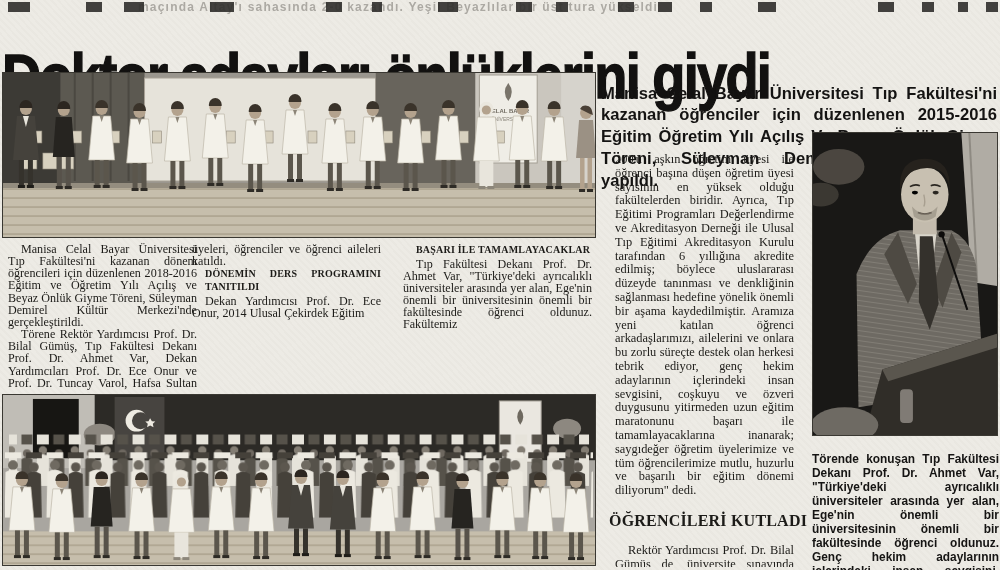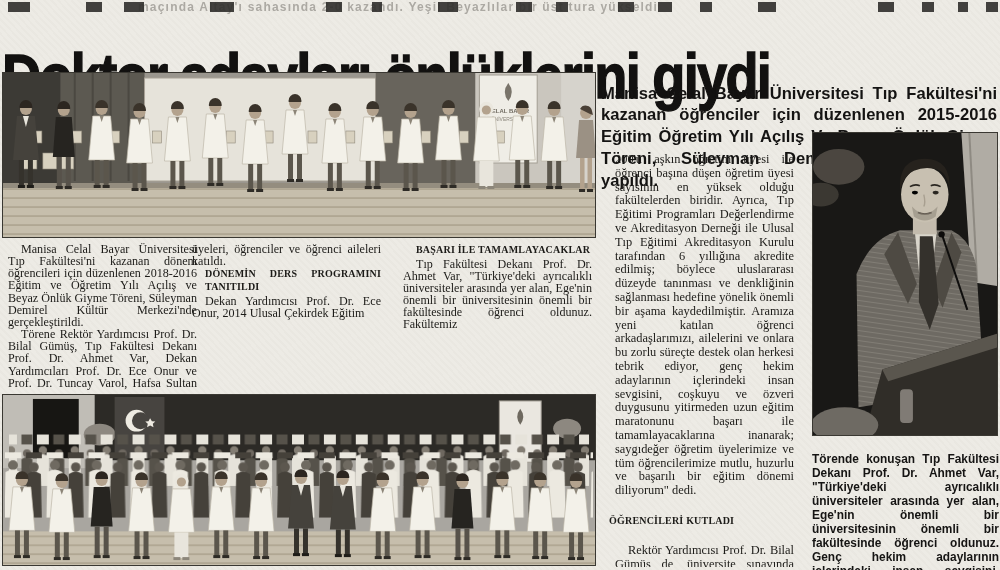--- a/index.html
+++ b/index.html
@@ -42,21 +42,21 @@
   .col1{left:8px;} .col2{left:192px;} .col3{left:403px;}
   
   .lead{
     position:absolute;left:601px;top:66px;width:396px;height:68px;
     font-family:"Liberation Sans",sans-serif;font-weight:bold;font-size:16.6px;line-height:21.8px;
     text-align:justify;color:#141312;
   }
   .col4{position:absolute;left:599px;top:137px;width:211px;height:430px;overflow:hidden;
     font-size:12.4px;line-height:13.8px;text-align:justify;color:#1c1b18;}
   .col4 p{margin:16px;}
-  .col4 .colhead{font-size:10px;padding-left:10px;line-height:14px;}
+  .col4 .colhead{font-size:16px;padding-left:10px;line-height:14px;}
   .caption{
     position:absolute;left:812px;top:440px;width:187px;height:126px;
     font-family:"Liberation Sans",sans-serif;font-weight:bold;font-size:11.9px;line-height:14px;
     text-align:justify;color:#151413;
   }
 </style>
 </head>
 <body>
 
 <div class="page">

